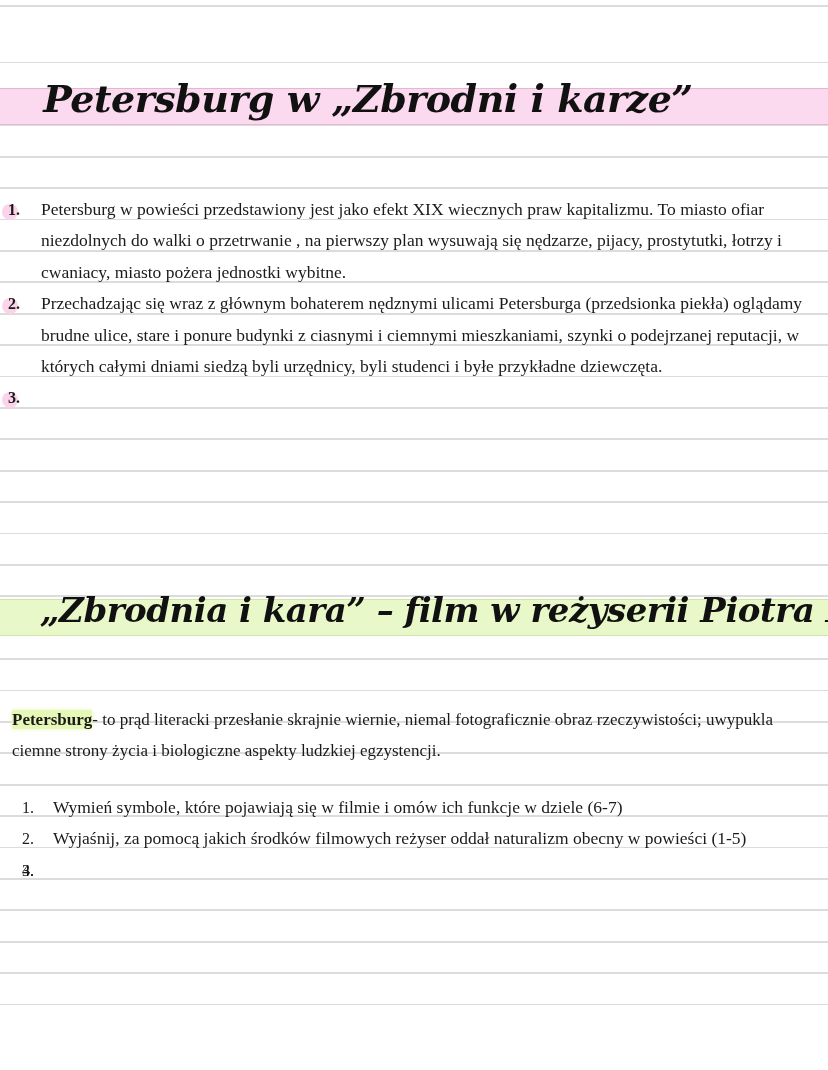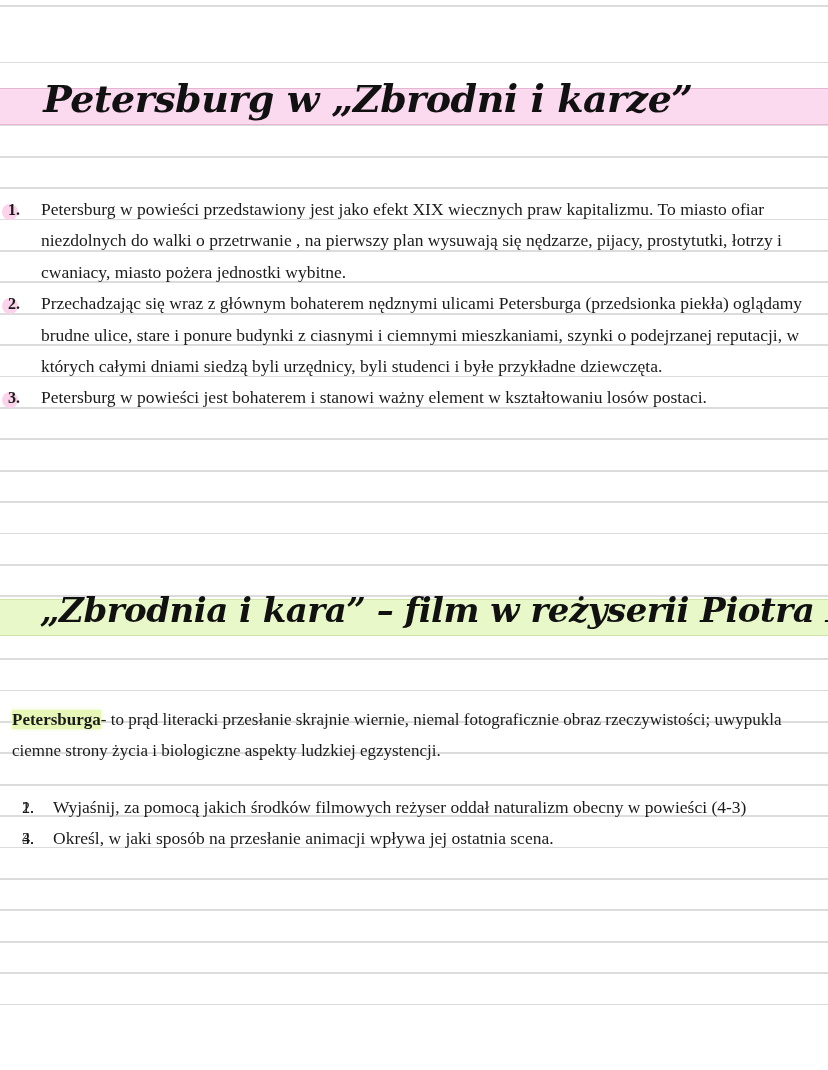--- a/index.html
+++ b/index.html
@@ -63,39 +63,38 @@
   <li>
     <span class="num"><span class="dot"></span><span>1.</span></span>
     <span>Petersburg w powieści przedstawiony jest jako efekt XIX wiecznych praw kapitalizmu. To miasto ofiar niezdolnych do walki o przetrwanie , na pierwszy plan wysuwają się nędzarze, pijacy, prostytutki, łotrzy i cwaniacy, miasto pożera jednostki wybitne.</span>
   </li>
   <li>
     <span class="num"><span class="dot"></span><span>2.</span></span>
     <span>Przechadzając się wraz z głównym bohaterem nędznymi ulicami Petersburga (przedsionka piekła) oglądamy brudne ulice, stare i ponure budynki z ciasnymi i ciemnymi mieszkaniami, szynki o podejrzanej reputacji, w których całymi dniami siedzą byli urzędnicy, byli studenci i byłe przykładne dziewczęta.</span>
   </li>
   <li>
     <span class="num"><span class="dot"></span><span>3.</span></span>
-    <span>Petersburg w powieści jest bohaterem i stanowi ważny element w kształtowaniu losów postaci.</span>
   </li>
 </ol>
 
 <div class="band green"></div>
 <h2 class="title t2" style="margin:0;">„Zbrodnia i kara” – film w reżyserii Piotra Dumały</h2>
 
 <p class="para">
-  <span class="hl">Petersburga</span><span>- to prąd literacki przesłanie skrajnie wiernie, niemal fotograficznie obraz rzeczywistości; uwypukla ciemne strony życia i biologiczne aspekty ludzkiej egzystencji.</span>
+  <span class="hl">Petersburg</span><span>- to prąd literacki przesłanie skrajnie wiernie, niemal fotograficznie obraz rzeczywistości; uwypukla ciemne strony życia i biologiczne aspekty ludzkiej egzystencji.</span>
 </p>
 
 <ol class="list list2">
   <li>
     <span class="num2">1.</span>
+    <span>Wymień symbole, które pojawiają się w filmie i omów ich funkcje w dziele (6-7)</span>
   </li>
   <li>
     <span class="num2">2.</span>
-    <span>Wyjaśnij, za pomocą jakich środków filmowych reżyser oddał naturalizm obecny w powieści (4-3)</span>
+    <span>Wyjaśnij, za pomocą jakich środków filmowych reżyser oddał naturalizm obecny w powieści (1-5)</span>
   </li>
   <li>
     <span class="num2">3.</span>
   </li>
   <li>
     <span class="num2">4.</span>
-    <span>Określ, w jaki sposób na przesłanie animacji wpływa jej ostatnia scena.</span>
   </li>
 </ol>
 
 </body></html>

